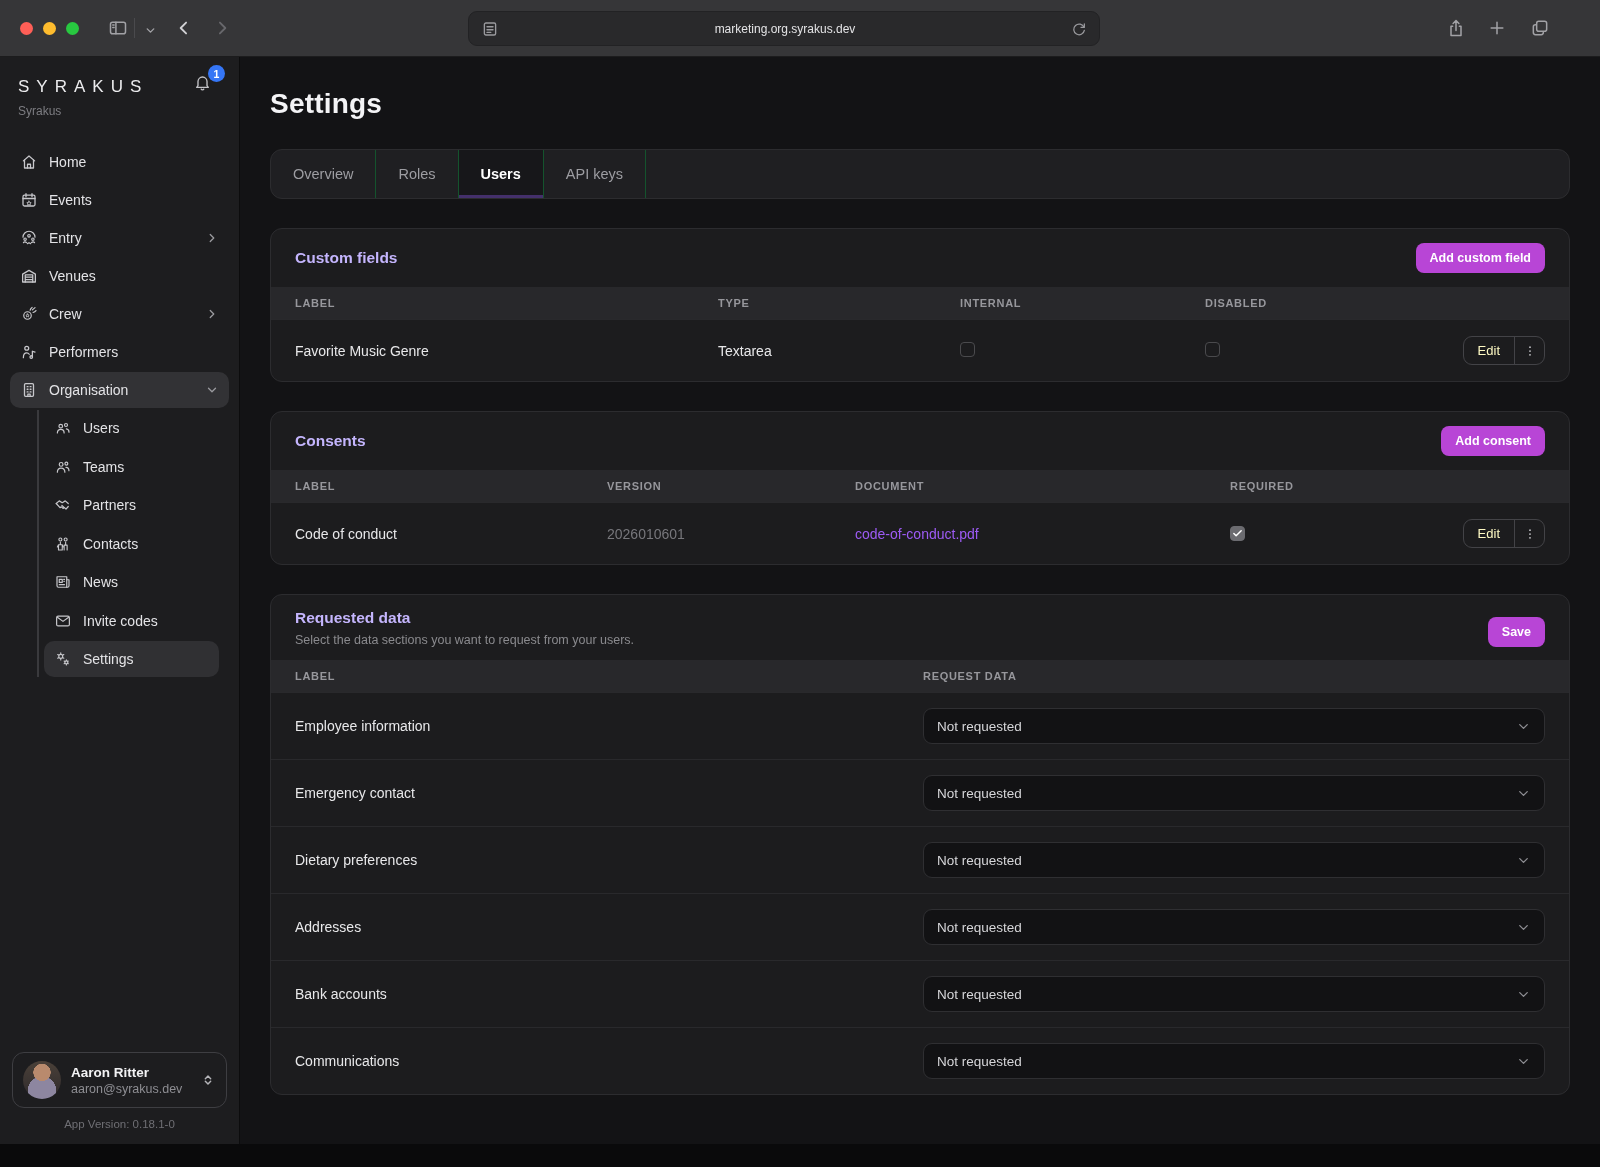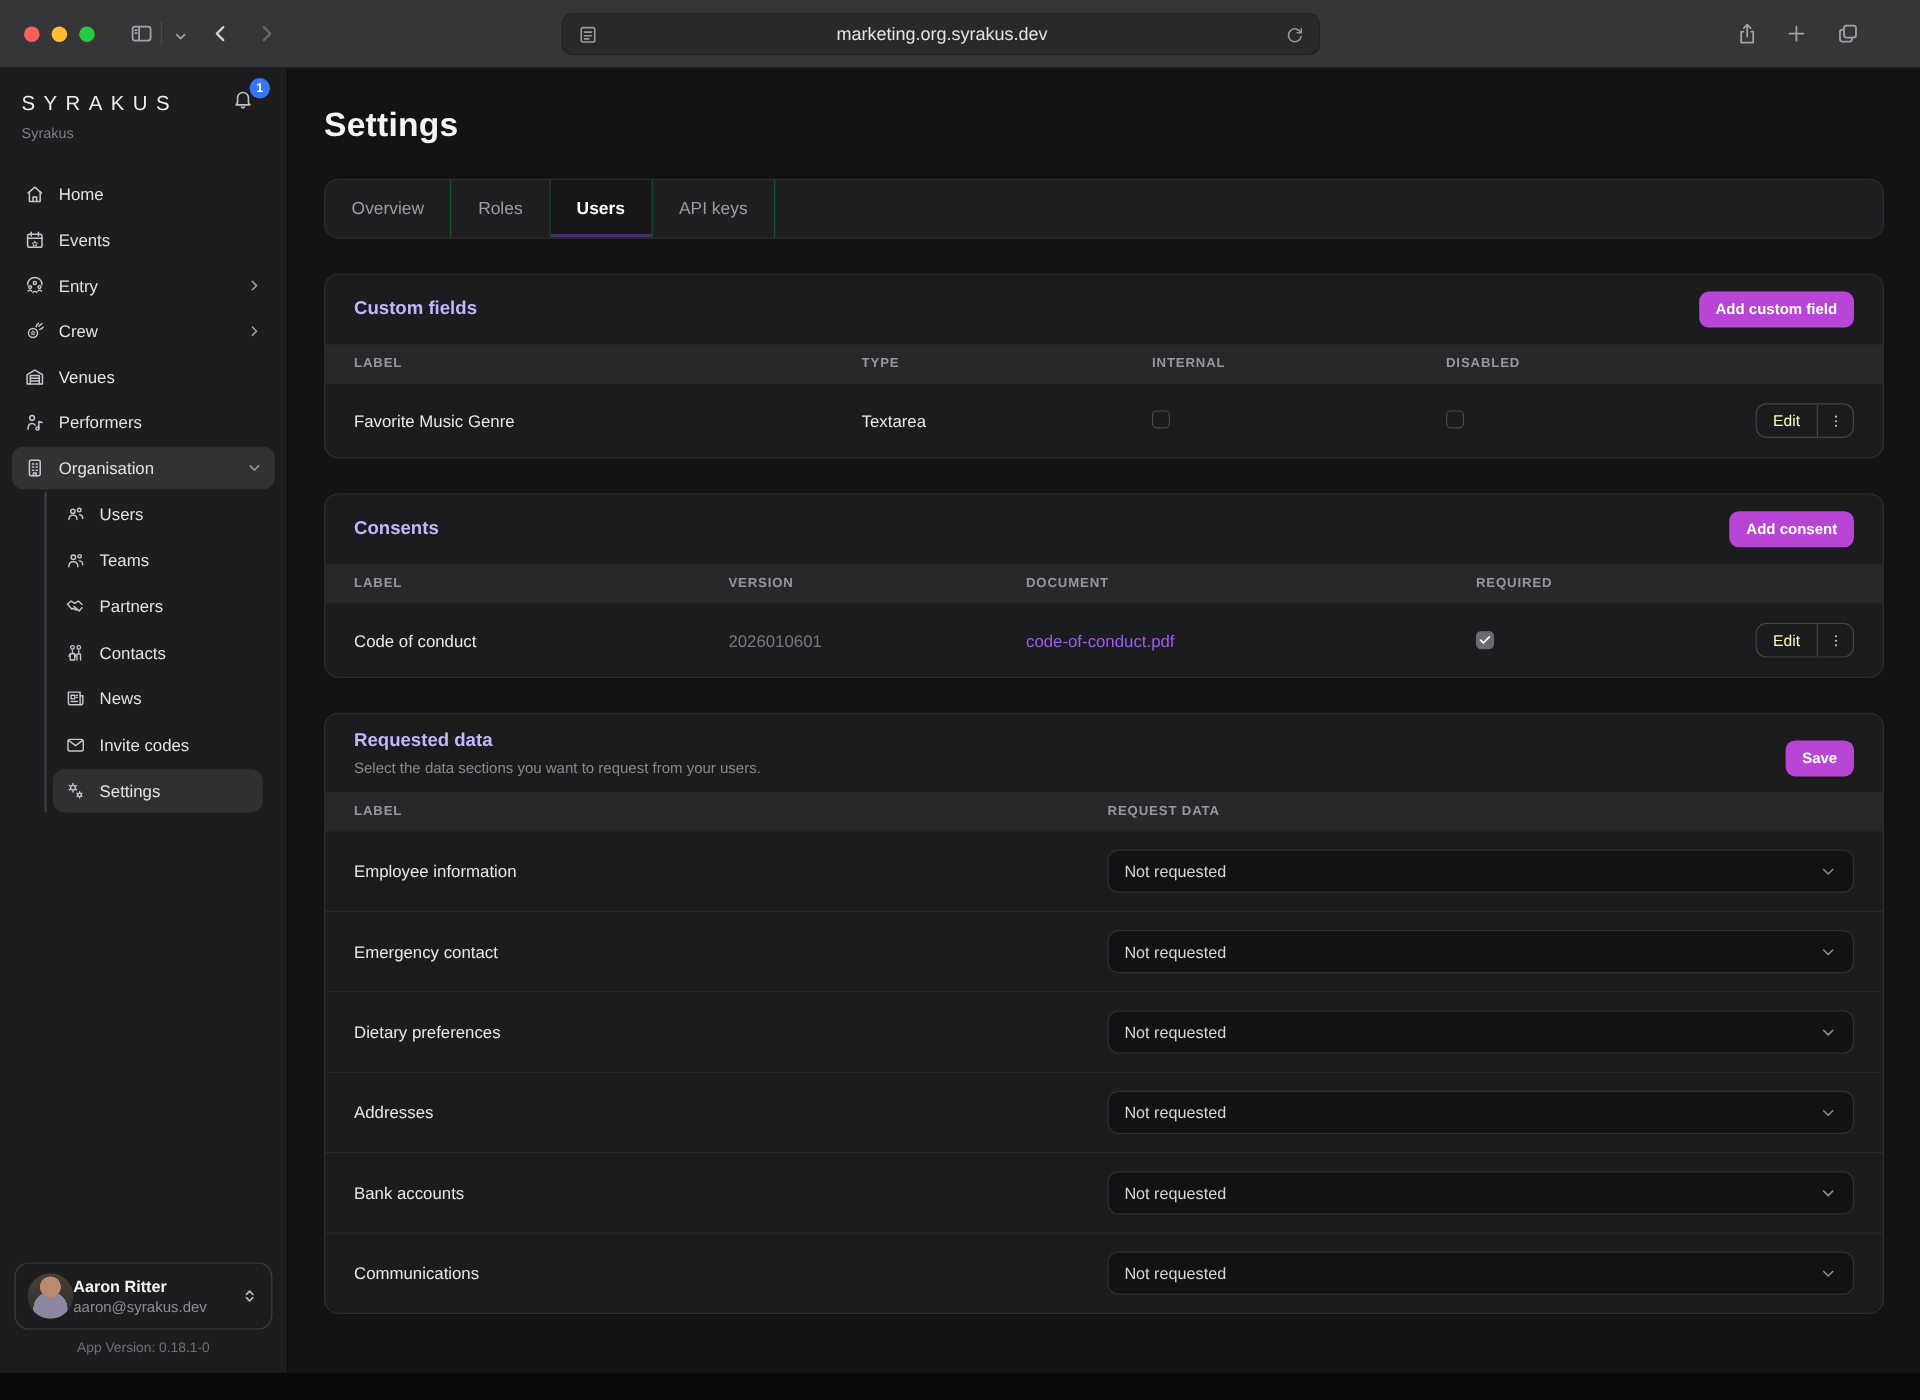--- a/index.html
+++ b/index.html
@@ -12,21 +12,21 @@
   .light { width:13px; height:13px; border-radius:50%; }
   .light.red{background:#ff5f57}.light.yellow{background:#febc2e}.light.green{background:#28c840}
   .chrome-ico { position:absolute; top:16px; color:#a2a2a6; width:24px; height:24px; display:flex; align-items:center; justify-content:center; }
   .chrome-ico svg{width:20px;height:20px}
   .chrome-ico.small svg{width:13px;height:13px}
   .chrome-ico.dim{color:#68686c}
   .chrome-div { position:absolute; top:18px; width:1px; height:20px; background:#4a4a4d; }
   .urlbar { position:absolute; left:468px; top:11px; width:632px; height:35px; background:#29292b;
     border:1px solid #222224; border-radius:9px; display:flex; align-items:center; padding:0 12px; }
   .urlbar .reader { color:#9a9a9e; width:18px; height:18px; }
-  .urlbar .addr { flex:1; text-align:center; font-size:15px; color:#e3e3e5; }
+  .urlbar .addr { flex:1; text-align:center; font-size:12px; color:#e3e3e5; }
   .urlbar .reload { color:#9a9a9e; width:16px; height:16px; }
 
   
   .app { display:flex; height:1087px; }
 
   
   .sidebar { width:240px; background:#1d1d1f; border-right:1px solid #0c0c0d; display:flex; flex-direction:column; }
   .sb-head { position:relative; padding:20px 16px 8px 18px; }
   .sb-logo { font-size:17px; font-weight:500; letter-spacing:7px; color:#ececee; }
   .sb-org { font-size:12px; color:#7d7d82; margin-top:7px; }
@@ -40,21 +40,21 @@
   .nav-item .ni { width:18px; height:18px; color:#c7c7cb; flex:none; display:flex; }
   .nav-item .ni svg{width:18px;height:18px}
   .nav-item .spacer{flex:1}
   .nav-item .chev { width:14px; height:14px; color:#9a9a9e; }
   .nav-item.active { background:#323235; }
   .subnav { margin:2px 10px 0 27px; border-left:2px solid #3a3a3d; padding-left:5px; }
   .subnav .nav-item { height:36px; margin-bottom:2.5px; }
   .subnav .nav-item.active { background:#303033; }
 
   .user-card { margin:10px 12px 0 12px; border:1px solid #3e3e42; border-radius:12px; padding:8px 10px;
-    display:flex; align-items:center; }
+    display:flex; align-items:center; gap:10px; }
   .avatar { width:38px; height:38px; border-radius:50%; flex:none;
     background:
       radial-gradient(circle at 50% 30%, #b98a6d 0 26%, transparent 27%),
       radial-gradient(circle at 50% 78%, #8d86a0 0 40%, transparent 41%),
       linear-gradient(180deg,#4a4038 0%, #2e2a2c 100%); }
   .user-meta { flex:1; min-width:0; }
   .user-name { font-size:13.5px; font-weight:700; color:#f2f2f4; }
   .user-email { font-size:12.5px; color:#8e8e93; margin-top:2px; }
   .user-exp { width:16px; height:16px; color:#b5b5b9; }
   .app-ver { text-align:center; font-size:11.5px; color:#6f6f74; padding:10px 0 14px 0; }
@@ -223,42 +223,42 @@
         <span>Entry</span>
         <span class="spacer"></span>
         <span class="chev">
             <svg viewBox="0 0 24 24" fill="none" stroke="currentColor" stroke-width="2.2" stroke-linecap="round" stroke-linejoin="round">
               <path d="M9 6l6 6-6 6"></path>
             </svg>
           </span>
       </div>
       <div class="nav-item">
         <span class="ni">
+            <svg viewBox="0 0 24 24" fill="none" stroke="currentColor" stroke-width="1.7" stroke-linecap="round" stroke-linejoin="round">
+              <path d="M3.5 9.5L12 4.5l8.5 5V20h-17z"></path>
+              <path d="M7 20v-9.5h10V20M7 13.5h10M7 16.7h10"></path>
+            </svg>
+          </span>
+        <span>Venues</span>
+      </div>
+      <div class="nav-item">
+        <span class="ni">
             <svg viewBox="0 0 24 24" fill="none" stroke="currentColor" stroke-width="1.6" stroke-linecap="round" stroke-linejoin="round">
               <circle cx="10" cy="14" r="5"></circle>
               <path d="M10 11.8l.7 1.4 1.5.2-1.1 1.1.3 1.5-1.4-.7-1.4.7.3-1.5-1.1-1.1 1.5-.2z" stroke-width="1"></path>
               <path d="M16.5 6.5L20 3.5M17.5 10c1.5-.4 3-1.4 3.8-2.6M13.5 7c.4-1.5 1.4-3 2.6-3.8"></path>
             </svg>
           </span>
         <span>Crew</span>
         <span class="spacer"></span>
         <span class="chev">
             <svg viewBox="0 0 24 24" fill="none" stroke="currentColor" stroke-width="2.2" stroke-linecap="round" stroke-linejoin="round">
               <path d="M9 6l6 6-6 6"></path>
             </svg>
           </span>
-      </div>
-      <div class="nav-item">
-        <span class="ni">
-            <svg viewBox="0 0 24 24" fill="none" stroke="currentColor" stroke-width="1.7" stroke-linecap="round" stroke-linejoin="round">
-              <path d="M3.5 9.5L12 4.5l8.5 5V20h-17z"></path>
-              <path d="M7 20v-9.5h10V20M7 13.5h10M7 16.7h10"></path>
-            </svg>
-          </span>
-        <span>Venues</span>
       </div>
       <div class="nav-item">
         <span class="ni">
             <svg viewBox="0 0 24 24" fill="none" stroke="currentColor" stroke-width="1.7" stroke-linecap="round" stroke-linejoin="round">
               <circle cx="9" cy="7" r="2.6"></circle>
               <path d="M4.5 19.5c0-4 2-6.2 4.5-6.2 1.3 0 2.5.6 3.3 1.7"></path>
               <path d="M16.5 18.5V11l3.5 1.2"></path>
               <circle cx="15" cy="18.7" r="1.7"></circle>
             </svg>
           </span>

